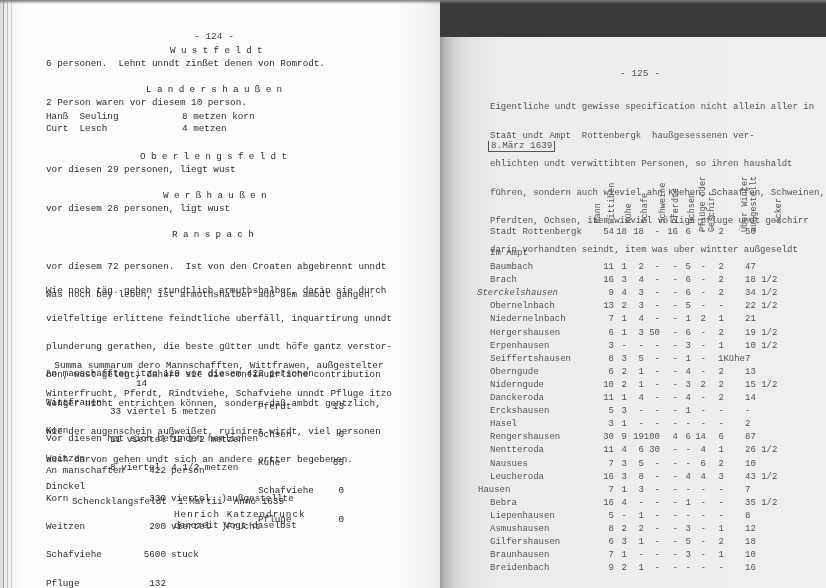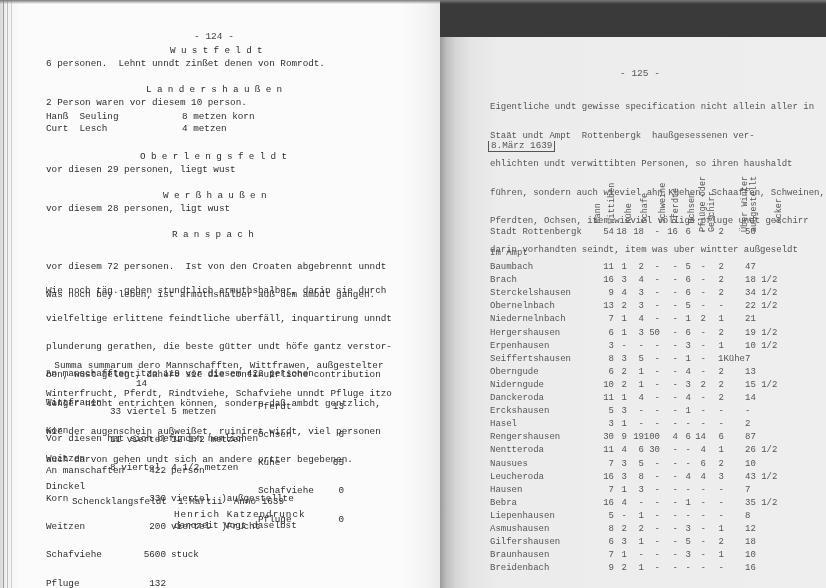--- a/index.html
+++ b/index.html
@@ -178,21 +178,21 @@
         <div class="rowname" style="left: 50px; top: 238.1px;">Brach</div>
         <div class="cell" style="left: 144px; width: 30px; top: 238.1px;">16</div>
         <div class="cell" style="left: 157px; width: 30px; top: 238.1px;">3</div>
         <div class="cell" style="left: 174px; width: 30px; top: 238.1px;">4</div>
         <div class="cell" style="left: 190px; width: 30px; top: 238.1px;">-</div>
         <div class="cell" style="left: 208px; width: 30px; top: 238.1px;">-</div>
         <div class="cell" style="left: 221px; width: 30px; top: 238.1px;">6</div>
         <div class="cell" style="left: 236px; width: 30px; top: 238.1px;">-</div>
         <div class="cell" style="left: 254px; width: 30px; top: 238.1px;">2</div>
         <div class="cell left" style="left: 305px; top: 238.1px;">18 1/2</div>
-        <div class="rowname" style="left: 50px; top: 251.2px;">Sterckelshausen</div>
+        <div class="rowname" style="left: 37px; top: 251.2px; font-style: italic;">Sterckelshausen</div>
         <div class="cell" style="left: 144px; width: 30px; top: 251.2px;">9</div>
         <div class="cell" style="left: 157px; width: 30px; top: 251.2px;">4</div>
         <div class="cell" style="left: 174px; width: 30px; top: 251.2px;">3</div>
         <div class="cell" style="left: 190px; width: 30px; top: 251.2px;">-</div>
         <div class="cell" style="left: 208px; width: 30px; top: 251.2px;">-</div>
         <div class="cell" style="left: 221px; width: 30px; top: 251.2px;">6</div>
         <div class="cell" style="left: 236px; width: 30px; top: 251.2px;">-</div>
         <div class="cell" style="left: 254px; width: 30px; top: 251.2px;">2</div>
         <div class="cell left" style="left: 305px; top: 251.2px;">34 1/2</div>
         <div class="rowname" style="left: 50px; top: 264.3px;">Obernelnbach</div>
@@ -328,21 +328,21 @@
         <div class="rowname" style="left: 50px; top: 434.6px;">Leucheroda</div>
         <div class="cell" style="left: 144px; width: 30px; top: 434.6px;">16</div>
         <div class="cell" style="left: 157px; width: 30px; top: 434.6px;">3</div>
         <div class="cell" style="left: 174px; width: 30px; top: 434.6px;">8</div>
         <div class="cell" style="left: 190px; width: 30px; top: 434.6px;">-</div>
         <div class="cell" style="left: 208px; width: 30px; top: 434.6px;">-</div>
         <div class="cell" style="left: 221px; width: 30px; top: 434.6px;">4</div>
         <div class="cell" style="left: 236px; width: 30px; top: 434.6px;">4</div>
         <div class="cell" style="left: 254px; width: 30px; top: 434.6px;">3</div>
         <div class="cell left" style="left: 305px; top: 434.6px;">43 1/2</div>
-        <div class="rowname" style="left: 50px; top: 447.7px;">Hausen</div>
+        <div class="rowname" style="left: 38px; top: 447.7px;">Hausen</div>
         <div class="cell" style="left: 144px; width: 30px; top: 447.7px;">7</div>
         <div class="cell" style="left: 157px; width: 30px; top: 447.7px;">1</div>
         <div class="cell" style="left: 174px; width: 30px; top: 447.7px;">3</div>
         <div class="cell" style="left: 190px; width: 30px; top: 447.7px;">-</div>
         <div class="cell" style="left: 208px; width: 30px; top: 447.7px;">-</div>
         <div class="cell" style="left: 221px; width: 30px; top: 447.7px;">-</div>
         <div class="cell" style="left: 236px; width: 30px; top: 447.7px;">-</div>
         <div class="cell" style="left: 254px; width: 30px; top: 447.7px;">-</div>
         <div class="cell left" style="left: 305px; top: 447.7px;">7</div>
         <div class="rowname" style="left: 50px; top: 460.8px;">Bebra</div>

